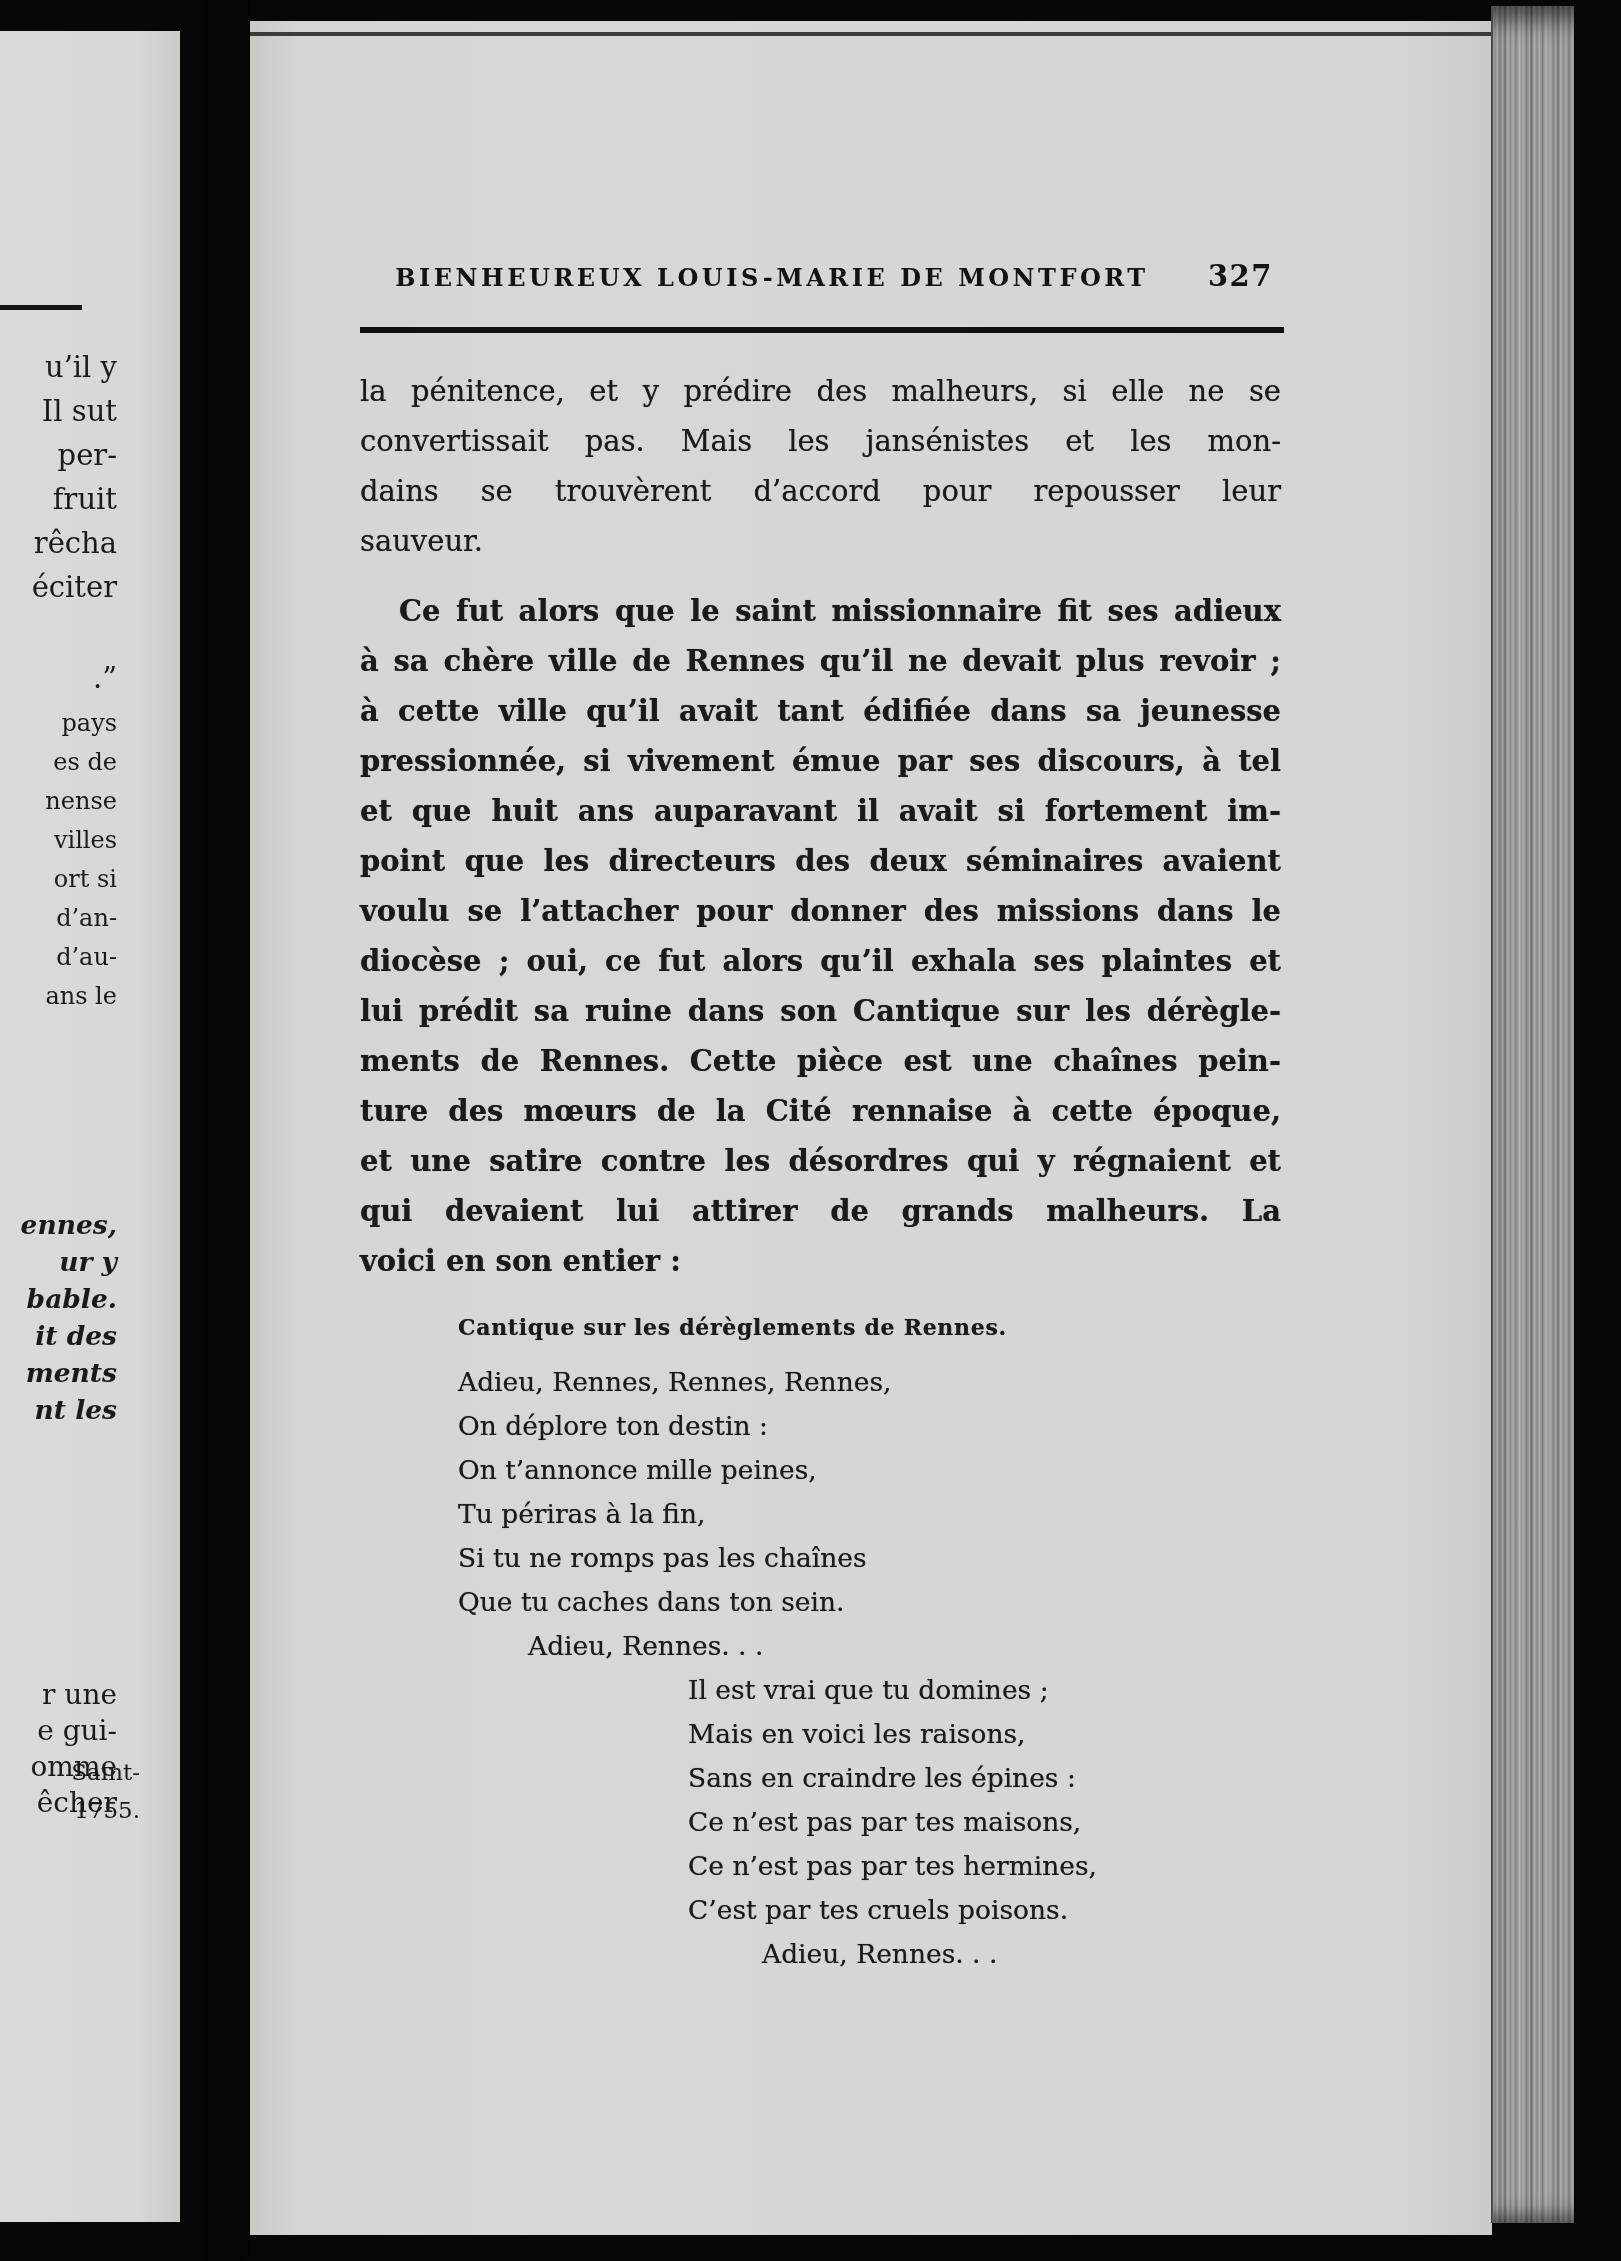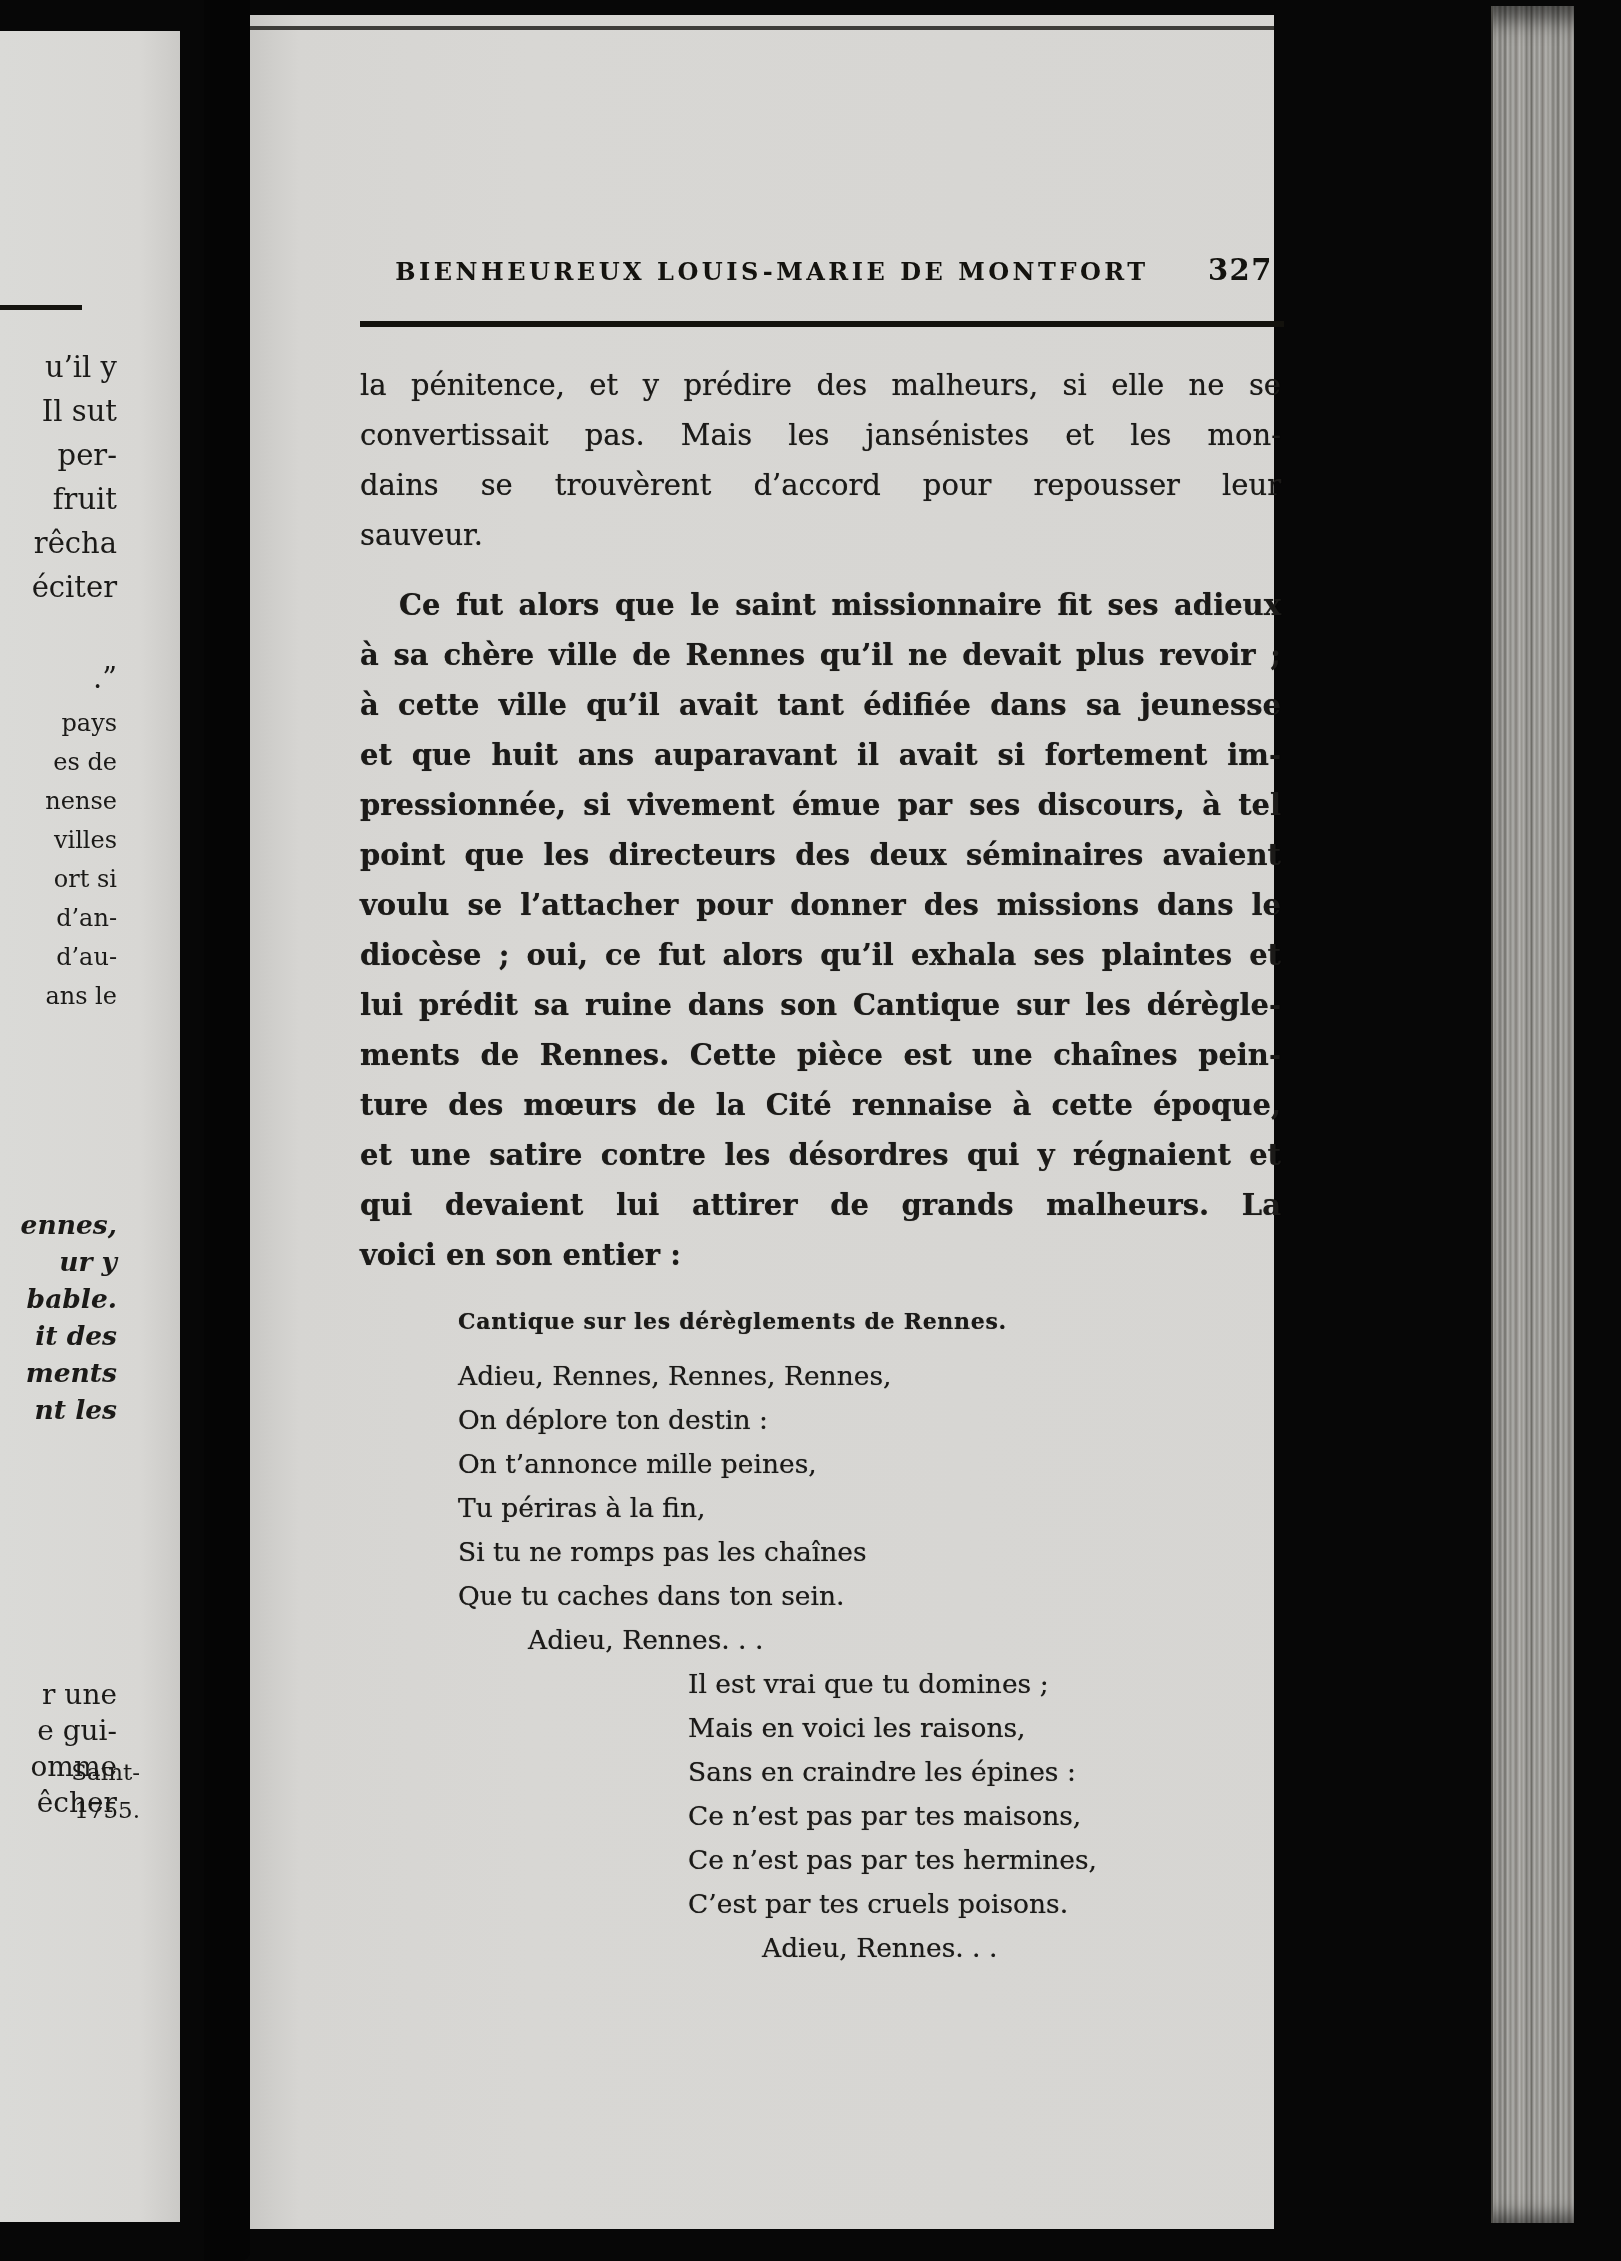--- a/index.html
+++ b/index.html
@@ -25,21 +25,21 @@
   .frag-top{top:314px;font-size:29px;line-height:44px;}
   .frag-quote{top:625px;font-size:29px;line-height:44px;}
   .frag-mid{top:673px;font-size:24px;line-height:39px;}
   .frag-italic{top:1175px;font-size:26.5px;line-height:37px;font-style:italic;font-weight:bold;}
   .frag-low{top:1646px;font-size:28px;line-height:36px;}
   .frag-note{top:1722px;font-size:23px;line-height:38px;padding-left:23px;}
   
   .gutter{position:absolute;left:204px;top:0;width:46px;height:2261px;background:#050505;border-radius:0 0 9.8px 0;}
   
   .main-page{
-    position:absolute;left:250px;top:15px;width:1024px;height:2214px;
+    position:absolute;left:250px;top:21px;width:1242px;height:2214px;
     background:linear-gradient(90deg,#c9c8c5 0,#d6d5d2 49px,#d8d7d4 279px,#d6d5d2 1152px,#cbcac7 100%);
   }
   .top-edge-line{position:absolute;left:0;top:11px;width:100%;height:4.2px;background:#23221e;opacity:.85;}
   .running-title{
     position:absolute;left:110px;top:242px;width:824px;text-align:center;
     font-size:24px;font-weight:bold;letter-spacing:3.5px;color:#14130f;
   }
   .page-number{
     position:absolute;left:958px;top:238px;
     font-size:29px;font-weight:bold;letter-spacing:1.4px;color:#14130f;
@@ -137,22 +137,22 @@
       <div class="para para1">
           <div class="line">la pénitence, et y prédire des malheurs, si elle ne se</div>
           <div class="line">convertissait pas.  Mais les jansénistes et les mon-</div>
           <div class="line">dains se trouvèrent d’accord pour repousser leur</div>
           <div class="line">sauveur.</div>
         </div>
       <div class="para para2">
           <div class="line">Ce fut alors que le saint missionnaire fit ses adieux</div>
           <div class="line">à sa chère ville de Rennes qu’il ne devait plus revoir ;</div>
           <div class="line">à cette ville qu’il avait tant édifiée dans sa jeunesse</div>
+          <div class="line">pressionnée, si vivement émue par ses discours, à tel</div>
           <div class="line">et que huit ans auparavant il avait si fortement im-</div>
-          <div class="line">pressionnée, si vivement émue par ses discours, à tel</div>
           <div class="line">point que les directeurs des deux séminaires avaient</div>
           <div class="line">voulu se l’attacher pour donner des missions dans le</div>
           <div class="line">diocèse ; oui, ce fut alors qu’il exhala ses plaintes et</div>
           <div class="line">lui prédit sa ruine dans son Cantique sur les dérègle-</div>
           <div class="line">ments de Rennes.  Cette pièce est une chaînes pein-</div>
           <div class="line">ture des mœurs de la Cité rennaise à cette époque,</div>
           <div class="line">et une satire contre les désordres qui y régnaient et</div>
           <div class="line">qui devaient lui attirer de grands malheurs.  La</div>
           <div class="line">voici en son entier :</div>
         </div>

